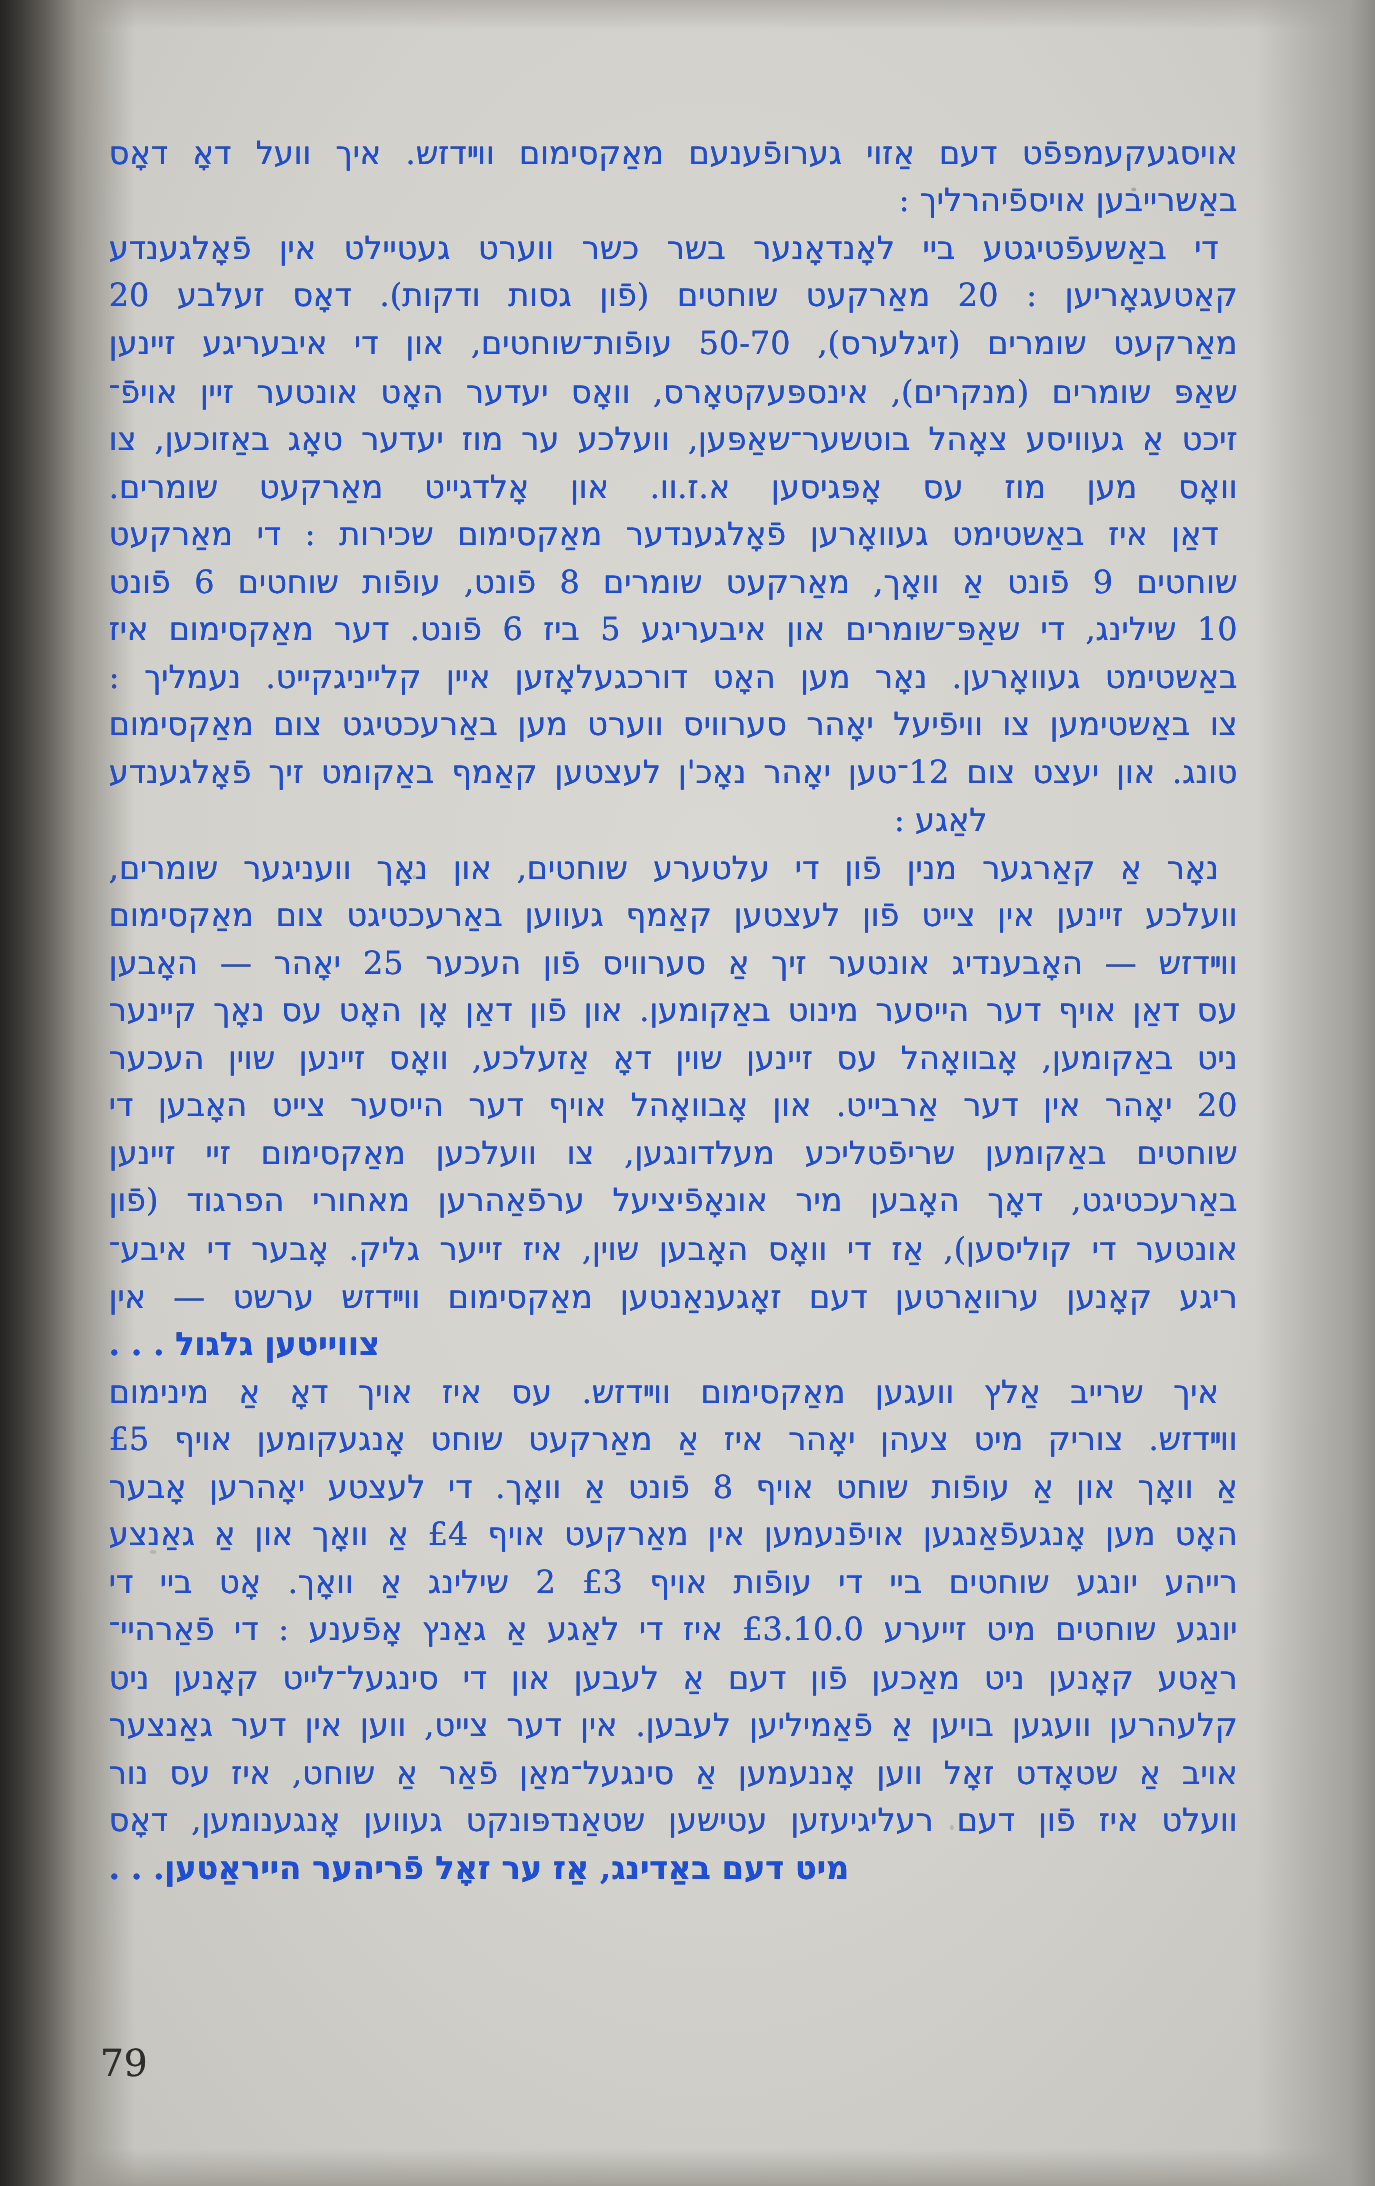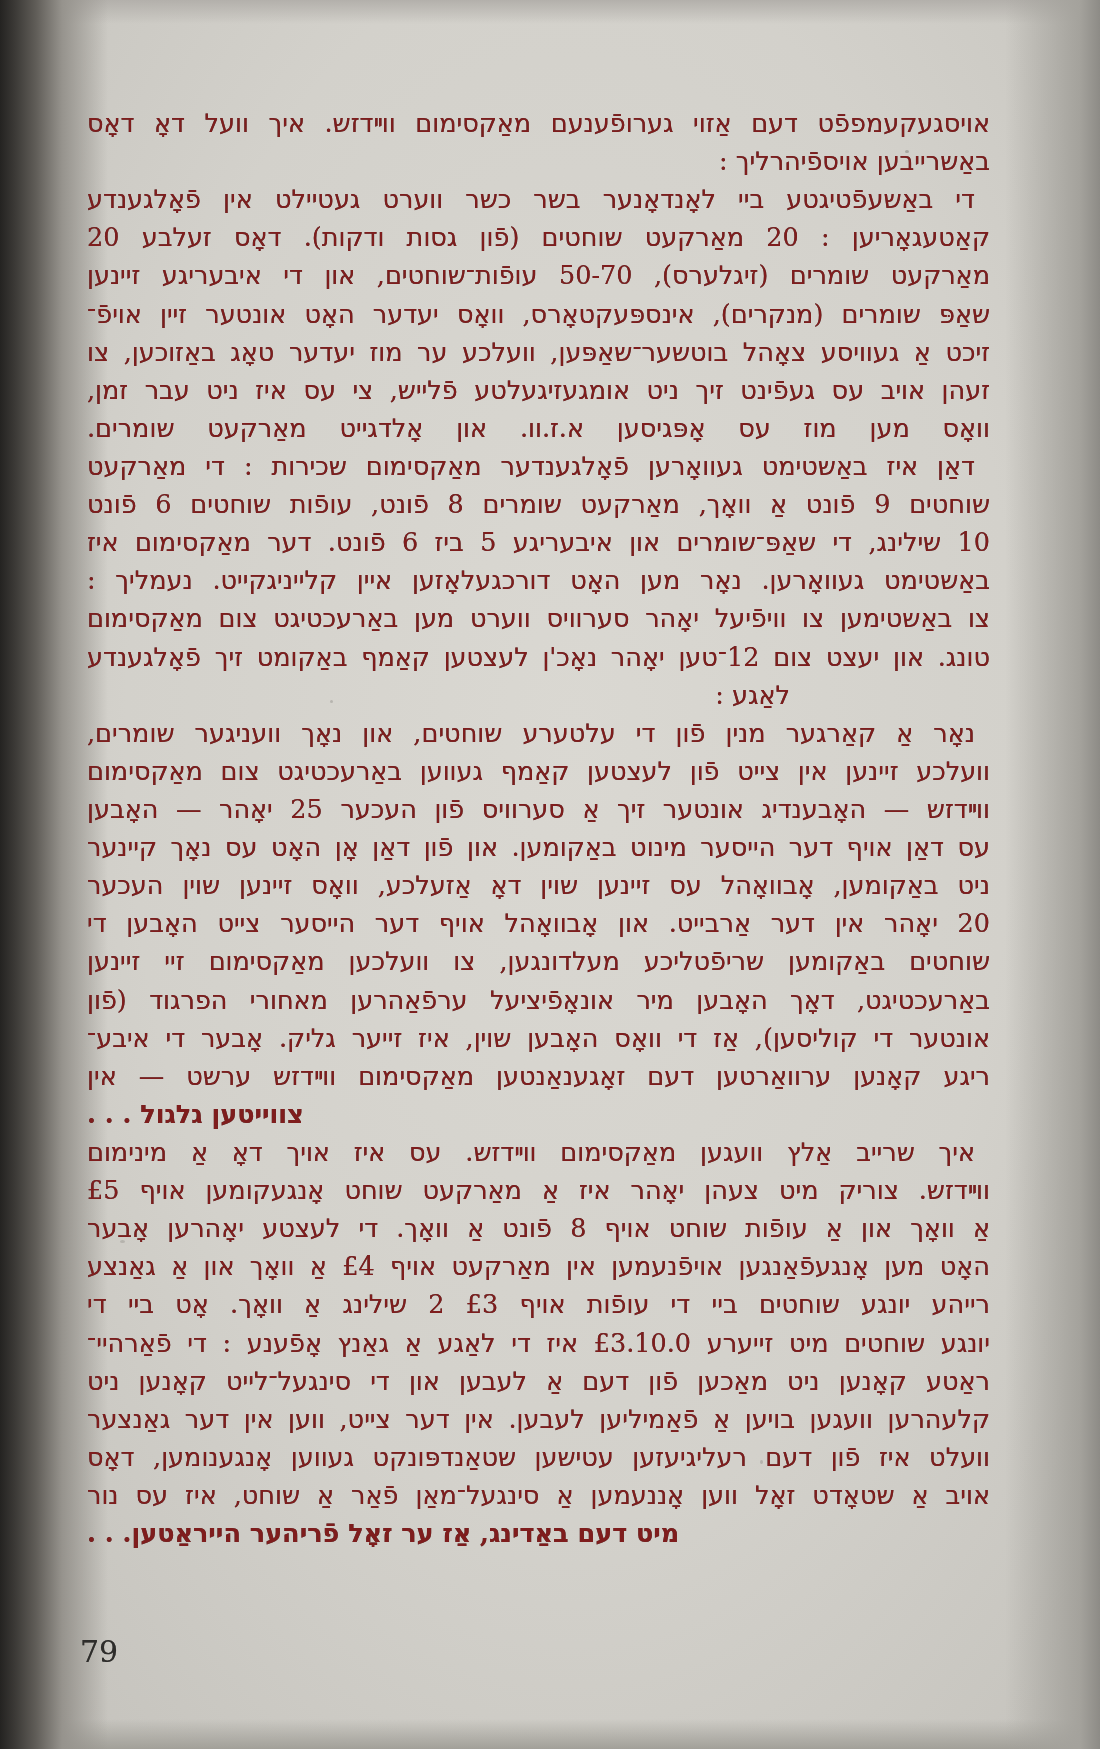--- a/index.html
+++ b/index.html
@@ -21,21 +21,21 @@
   .speck{position:absolute;border-radius:50%;background:rgba(90,88,82,.35);}
   .s1{width:4px;height:3px;left:905px;top:150px;}
   .s2{width:3px;height:3px;left:330px;top:700px;background:rgba(90,88,82,.25);}
   .s3{width:5px;height:3px;left:120px;top:1240px;background:rgba(90,88,82,.22);}
   .s4{width:3px;height:4px;left:760px;top:1460px;background:rgba(90,88,82,.25);}
 
   .text-block{
     position:absolute;left:87px;top:104px;width:903px;
     direction:rtl;
     font-size:25.5px;
-    color:#7f1d1d;
+    color:#1d4ed8;
     text-shadow:0 0 0.5px rgba(27,26,24,.75);
   }
   .l{
     height:38.12px;line-height:38.12px;
     white-space:nowrap;overflow:hidden;
     text-align:justify;text-align-last:justify;
   }
   .l.end-right{text-align-last:right;}
   .l.end-left{text-align-last:left;font-weight:bold;}
   .l.indent{padding-right:15px;}
@@ -59,21 +59,20 @@
 <div class="speck s4"></div>
 
 <div class="text-block" id="text-block">
     <div class="l">אויסגעקעמפפֿט דעם אַזוי גערופֿענעם מאַקסימום ווײדזש. איך וועל דאָ דאָס</div>
     <div class="l end-right">באַשרייבען אויספֿיהרליך :</div>
     <div class="l indent">די באַשעפֿטיגטע ביי לאָנדאָנער בשר כשר ווערט געטיילט אין פֿאָלגענדע</div>
     <div class="l">קאַטעגאָריען : 20 מאַרקעט שוחטים (פֿון גסות ודקות). דאָס זעלבע 20</div>
     <div class="l">מאַרקעט שומרים (זיגלערס), 50-70 עופֿות־שוחטים, און די איבעריגע זיינען</div>
     <div class="l">שאַפּ שומרים (מנקרים), אינספּעקטאָרס, וואָס יעדער האָט אונטער זיין אויפֿ־</div>
     <div class="l">זיכט אַ געוויסע צאָהל בוטשער־שאַפּען, וועלכע ער מוז יעדער טאָג באַזוכען, צו</div>
-    <div class="l">זעהן אויב עס געפֿינט זיך ניט אומגעזיגעלטע פֿלייש, צי עס איז ניט עבר זמן,</div>
     <div class="l">וואָס מען מוז עס אָפּגיסען א.ז.וו. און אָלדגייט מאַרקעט שומרים.</div>
     <div class="l indent">דאַן איז באַשטימט געוואָרען פֿאָלגענדער מאַקסימום שכירות : די מאַרקעט</div>
     <div class="l">שוחטים 9 פֿונט אַ וואָך, מאַרקעט שומרים 8 פֿונט, עופֿות שוחטים 6 פֿונט</div>
     <div class="l">10 שילינג, די שאַפּ־שומרים און איבעריגע 5 ביז 6 פֿונט. דער מאַקסימום איז</div>
     <div class="l">באַשטימט געוואָרען. נאָר מען האָט דורכגעלאָזען איין קלייניגקייט. נעמליך :</div>
     <div class="l">צו באַשטימען צו וויפֿיעל יאָהר סערוויס ווערט מען באַרעכטיגט צום מאַקסימום</div>
     <div class="l">טונג. און יעצט צום 12־טען יאָהר נאָכ'ן לעצטען קאַמף באַקומט זיך פֿאָלגענדע</div>
     <div class="l pull">לאַגע :</div>
     <div class="l indent">נאָר אַ קאַרגער מנין פֿון די עלטערע שוחטים, און נאָך וועניגער שומרים,</div>
     <div class="l">וועלכע זיינען אין צייט פֿון לעצטען קאַמף געווען באַרעכטיגט צום מאַקסימום</div>
@@ -87,18 +86,18 @@
     <div class="l">ריגע קאָנען ערוואַרטען דעם זאָגענאַנטען מאַקסימום ווײדזש ערשט — אין</div>
     <div class="l end-left">צווייטען גלגול . . .</div>
     <div class="l indent">איך שרייב אַלץ וועגען מאַקסימום ווײדזש. עס איז אויך דאָ אַ מינימום</div>
     <div class="l">ווײדזש. צוריק מיט צעהן יאָהר איז אַ מאַרקעט שוחט אָנגעקומען אויף £5</div>
     <div class="l">אַ וואָך און אַ עופֿות שוחט אויף 8 פֿונט אַ וואָך. די לעצטע יאָהרען אָבער</div>
     <div class="l">האָט מען אָנגעפֿאַנגען אויפֿנעמען אין מאַרקעט אויף £4 אַ וואָך און אַ גאַנצע</div>
     <div class="l">רייהע יונגע שוחטים ביי די עופֿות אויף £3 2 שילינג אַ וואָך. אָט ביי די</div>
     <div class="l">יונגע שוחטים מיט זייערע £3.10.0 איז די לאַגע אַ גאַנץ אָפֿענע : די פֿאַרהיי־</div>
     <div class="l">ראַטע קאָנען ניט מאַכען פֿון דעם אַ לעבען און די סינגעל־לייט קאָנען ניט</div>
     <div class="l">קלעהרען וועגען בויען אַ פֿאַמיליען לעבען. אין דער צייט, ווען אין דער גאַנצער</div>
+    <div class="l">אויב אַ שטאָדט זאָל ווען אָננעמען אַ סינגעל־מאַן פֿאַר אַ שוחט, איז עס נור</div>
     <div class="l">וועלט איז פֿון דעם רעליגיעזען עטישען שטאַנדפּונקט געווען אָנגענומען, דאָס</div>
-    <div class="l">אויב אַ שטאָדט זאָל ווען אָננעמען אַ סינגעל־מאַן פֿאַר אַ שוחט, איז עס נור</div>
     <div class="l end-left">מיט דעם באַדינג, אַז ער זאָל פֿריהער הייראַטען. . .</div>
   </div>
 
 <div class="page-number">79</div>
 
 </body></html>

